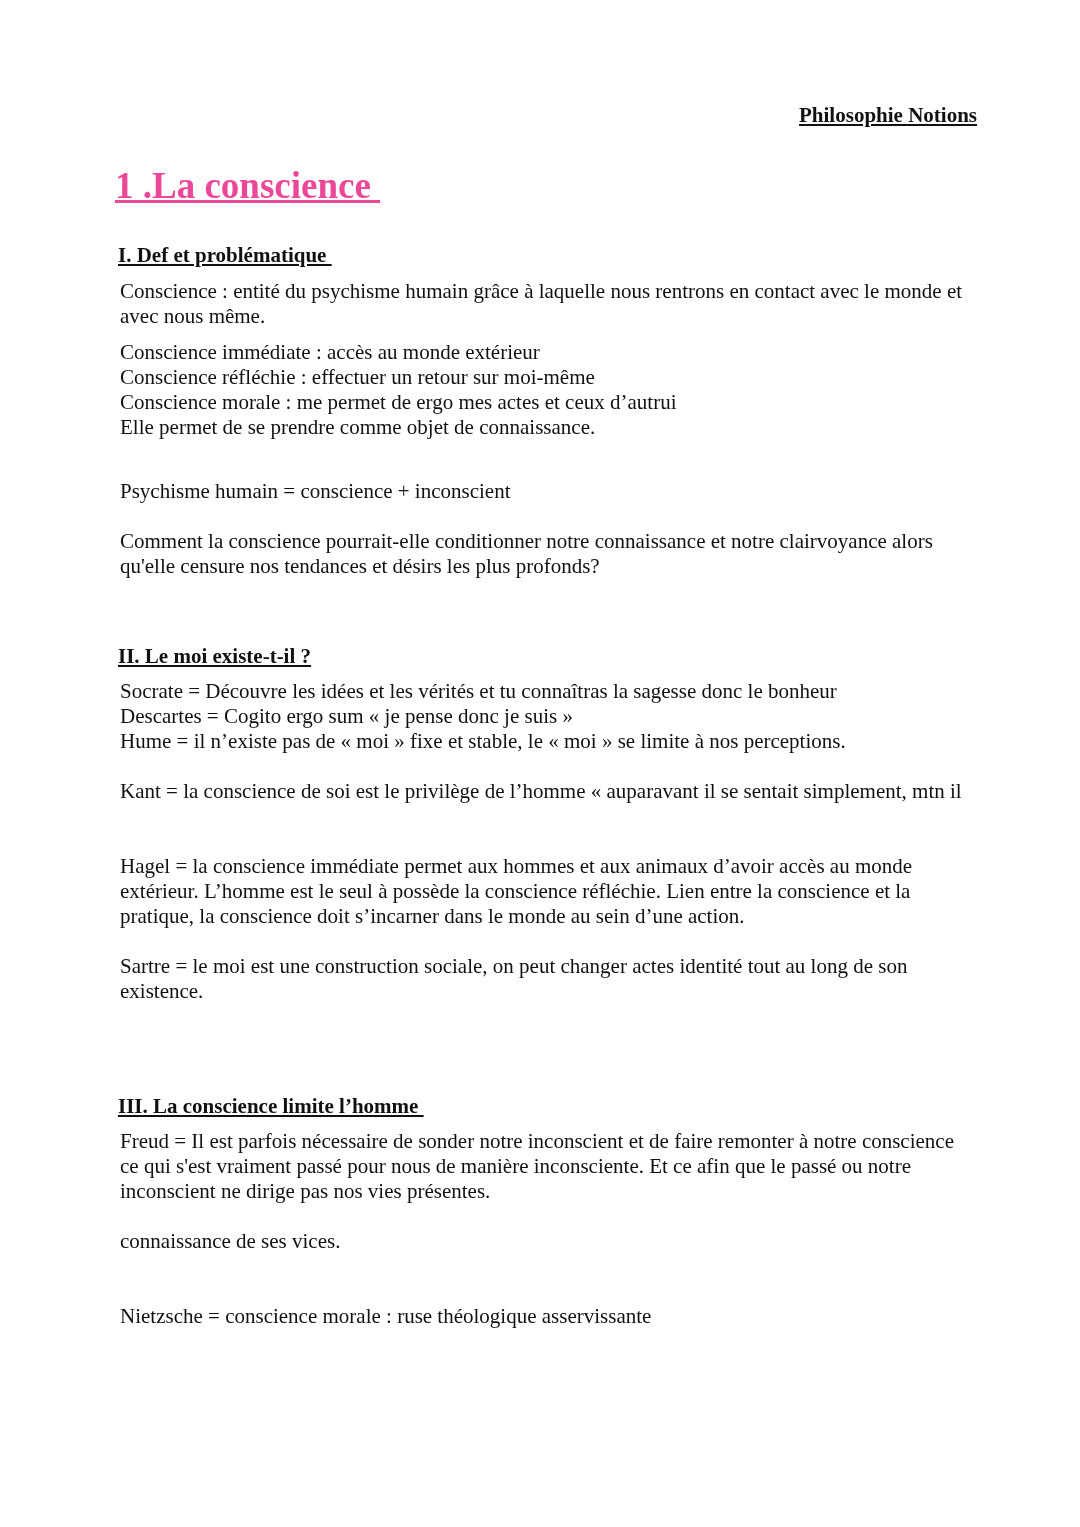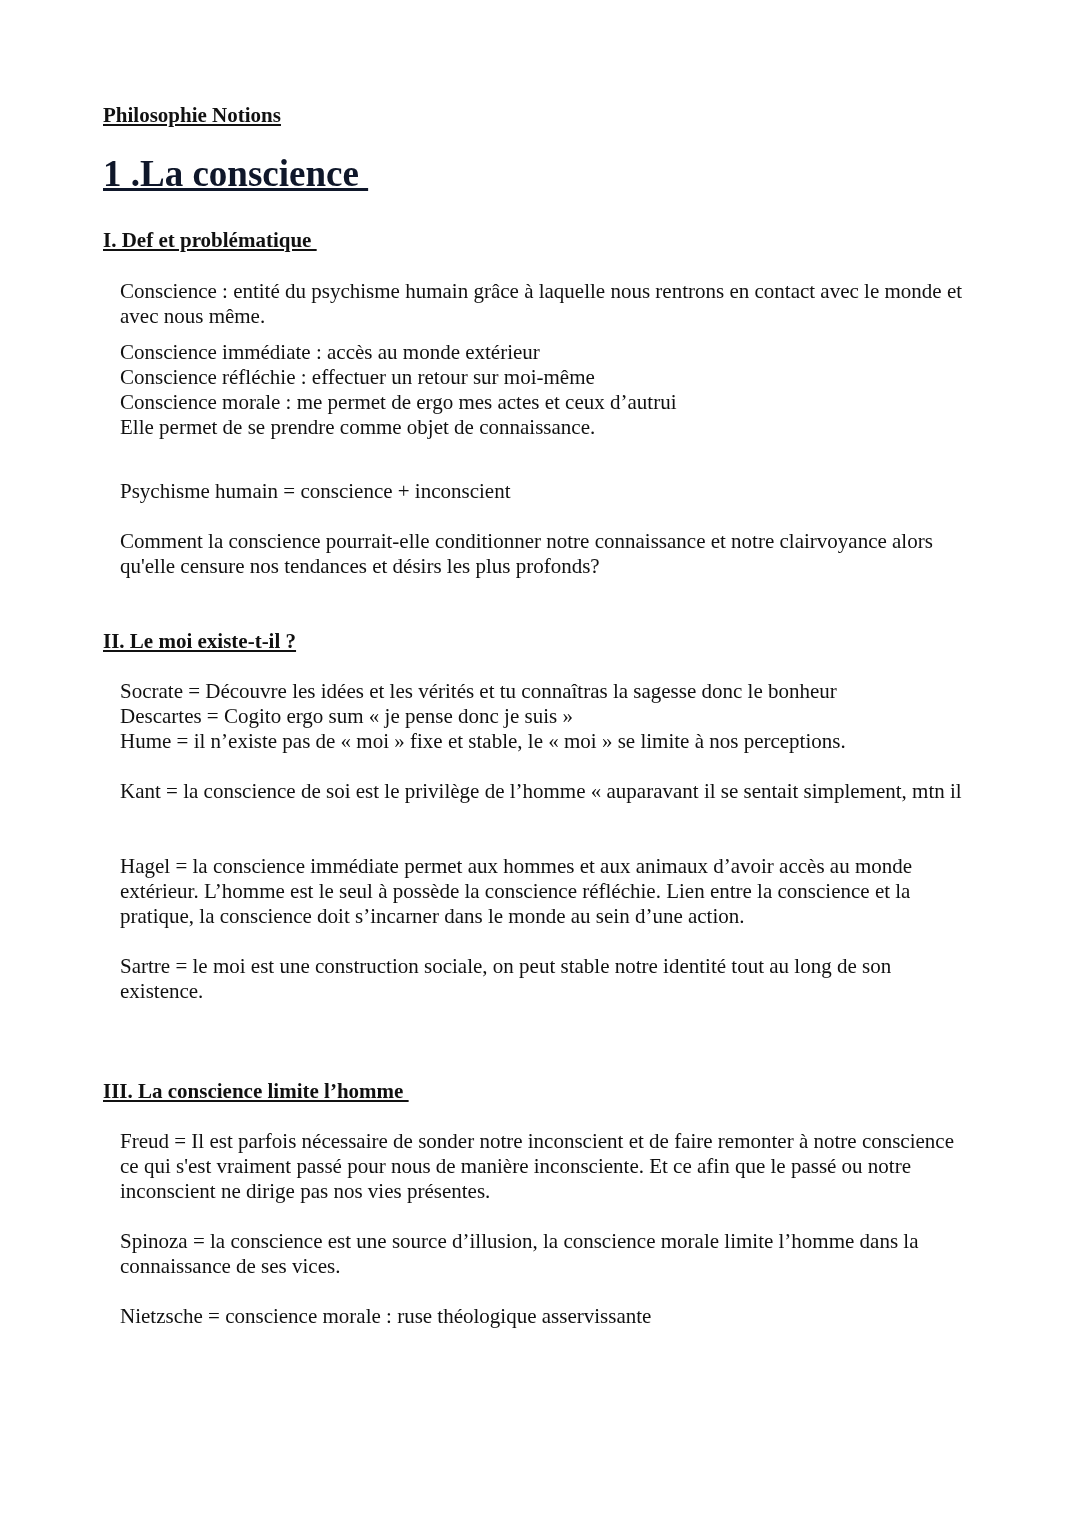--- a/index.html
+++ b/index.html
@@ -19,41 +19,41 @@
       position: absolute;
       left: 103px;
       top: 0;
       width: 880px;
     }
     .doc-title {
       position: absolute;
       top: 103px;
       left: 0;
       width: 874px;
-      text-align: left;
+      text-align: right;
       font-weight: bold;
       font-size: 21px;
       text-decoration: underline;
       margin: 0;
     }
     .chapter {
       position: absolute;
       top: 152px;
       left: 0;
-      margin: 0;
+      margin: 12px;
       font-size: 37px;
       font-weight: bold;
-      color: #0f172a;
+      color: #ec4899;
       text-decoration: underline;
       white-space: pre;
     }
     .section-h {
       position: absolute;
       left: 0;
-      margin: 0;
+      margin: 15px;
       font-size: 21px;
       font-weight: bold;
       text-decoration: underline;
       white-space: pre;
     }
     .para {
       position: absolute;
       left: 0;
       margin: 0;
       font-size: 21px;
@@ -96,30 +96,29 @@
   </p>
   <p class="para" style="top:779px">
     <span class="line">Kant = la conscience de soi est le privilège de l’homme « auparavant il se sentait simplement, mtn il</span>
   </p>
   <p class="para" style="top:854px">
     <span class="line">Hagel = la conscience immédiate permet aux hommes et aux animaux d’avoir accès au monde</span>
     <span class="line">extérieur. L’homme est le seul à possède la conscience réfléchie. Lien entre la conscience et la</span>
     <span class="line">pratique, la conscience doit s’incarner dans le monde au sein d’une action.</span>
   </p>
   <p class="para" style="top:954px">
-    <span class="line">Sartre = le moi est une construction sociale, on peut stable notre identité tout au long de son</span>
+    <span class="line">Sartre = le moi est une construction sociale, on peut changer actes identité tout au long de son</span>
     <span class="line">existence.</span>
   </p>
 
   <h3 class="section-h" style="top:1079px">III. La conscience limite l’homme </h3>
   <p class="para" style="top:1129px">
     <span class="line">Freud = Il est parfois nécessaire de sonder notre inconscient et de faire remonter à notre conscience</span>
     <span class="line">ce qui s'est vraiment passé pour nous de manière inconsciente. Et ce afin que le passé ou notre</span>
     <span class="line">inconscient ne dirige pas nos vies présentes.</span>
   </p>
   <p class="para" style="top:1229px">
-    <span class="line">Spinoza = la conscience est une source d’illusion, la conscience morale limite l’homme dans la</span>
     <span class="line">connaissance de ses vices.</span>
   </p>
   <p class="para" style="top:1304px">
     <span class="line">Nietzsche = conscience morale : ruse théologique asservissante</span>
   </p>
 </div>
 
 </body></html>

